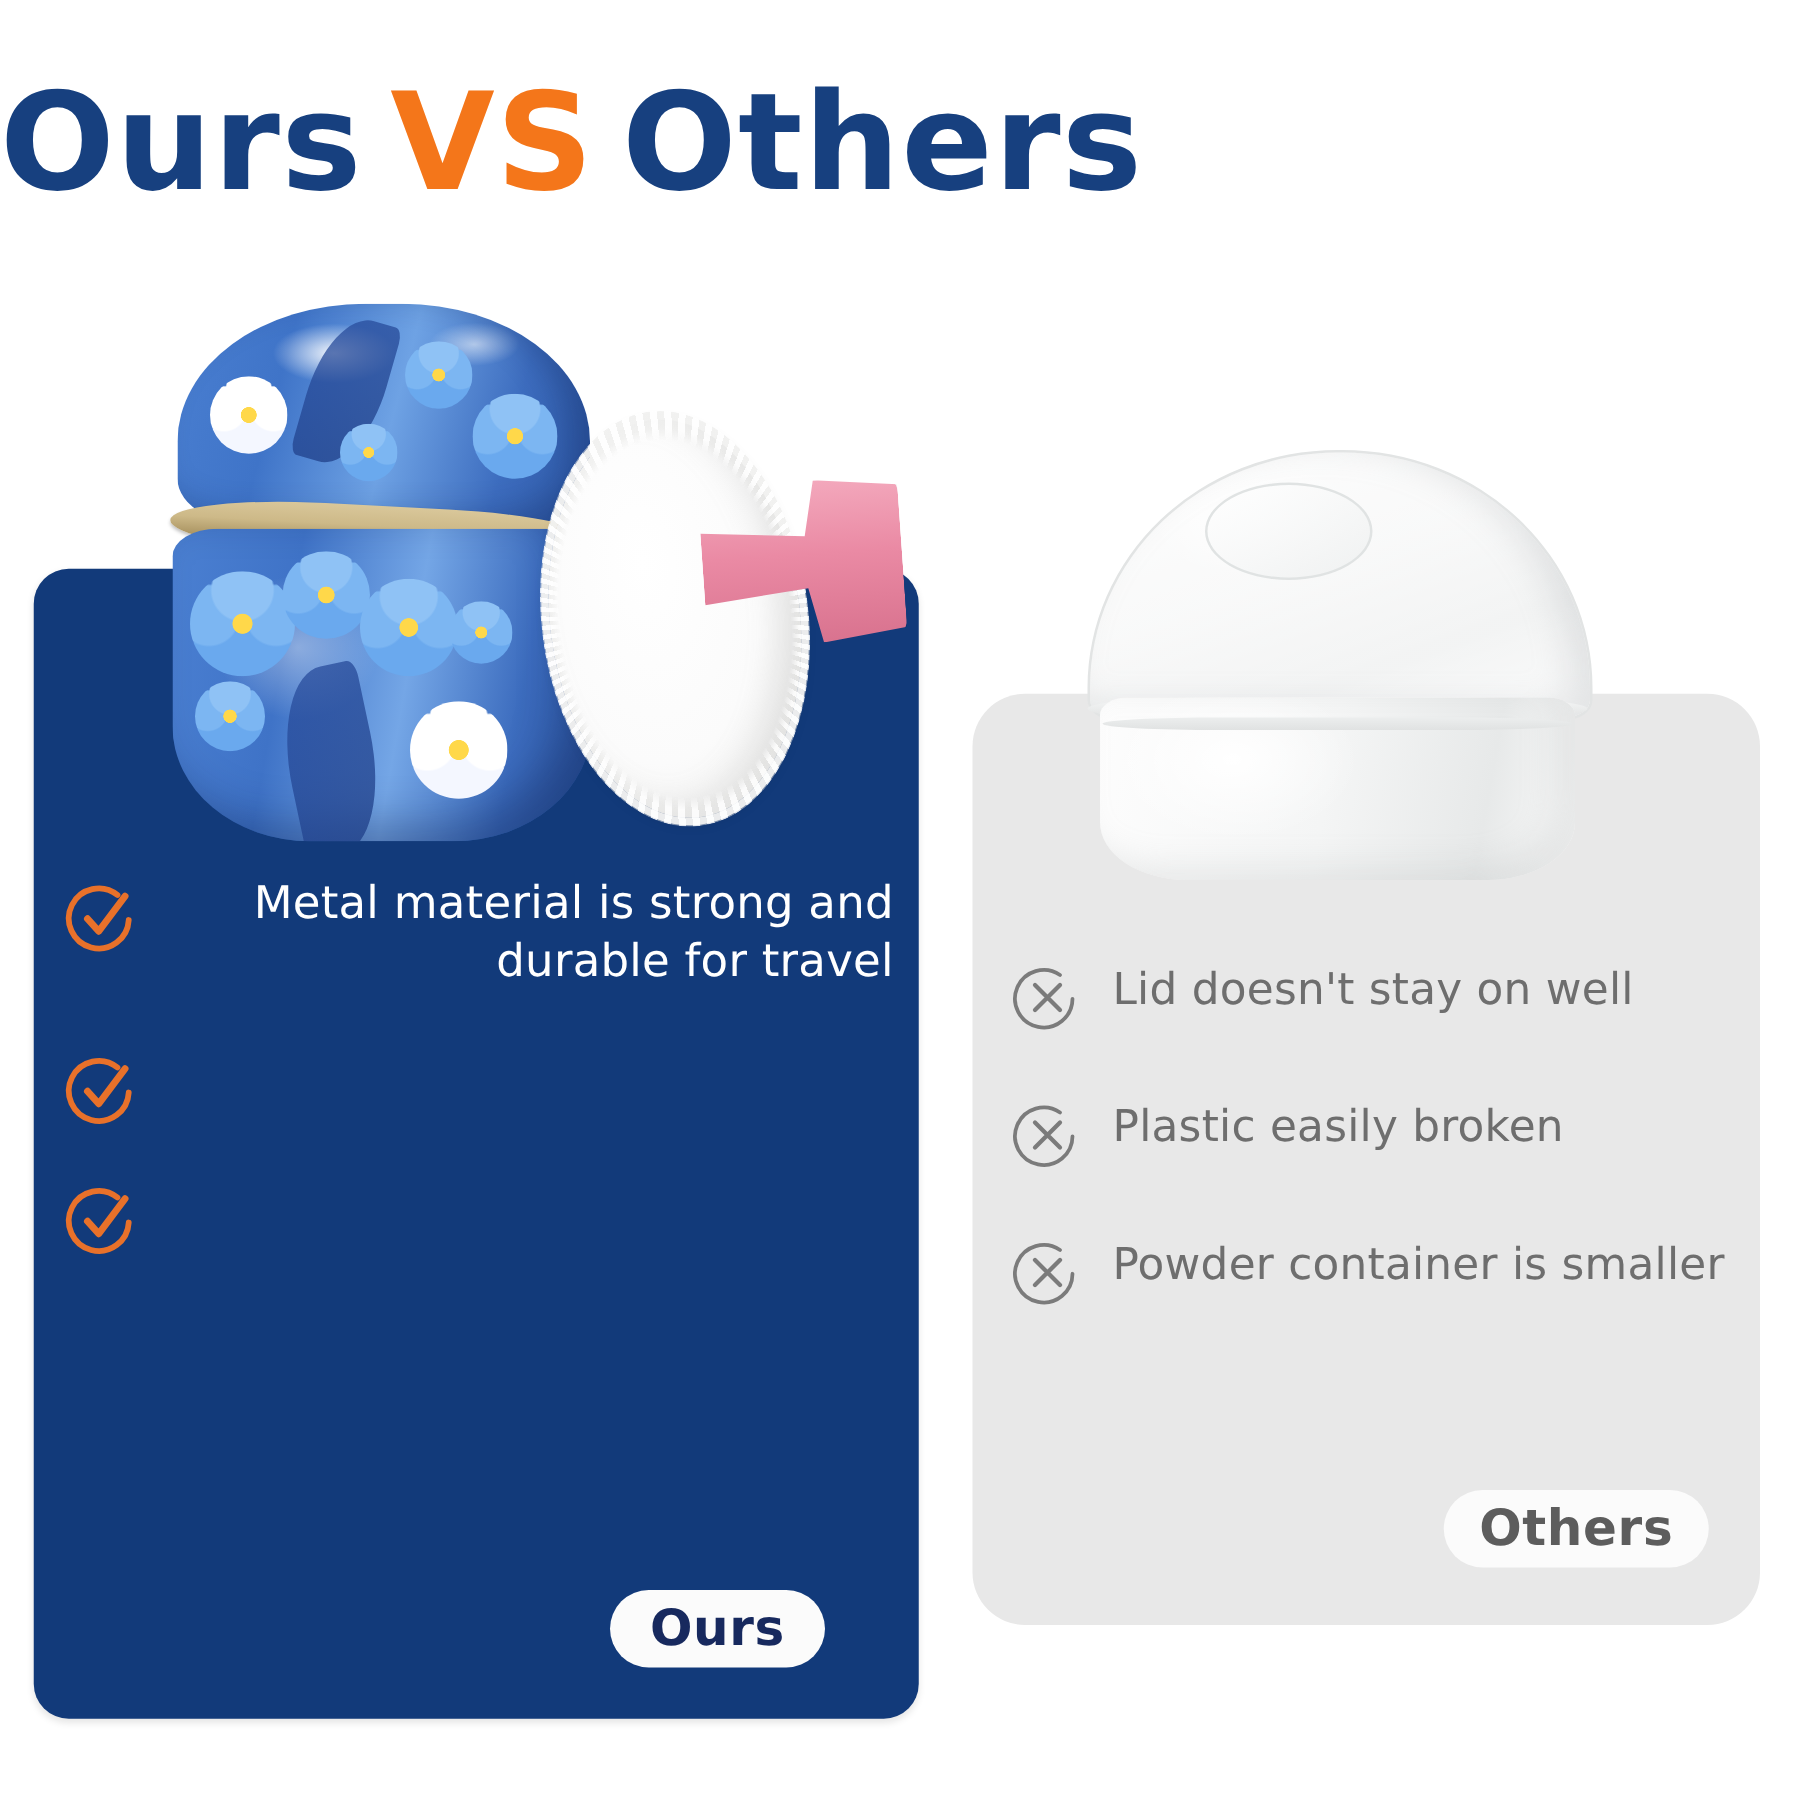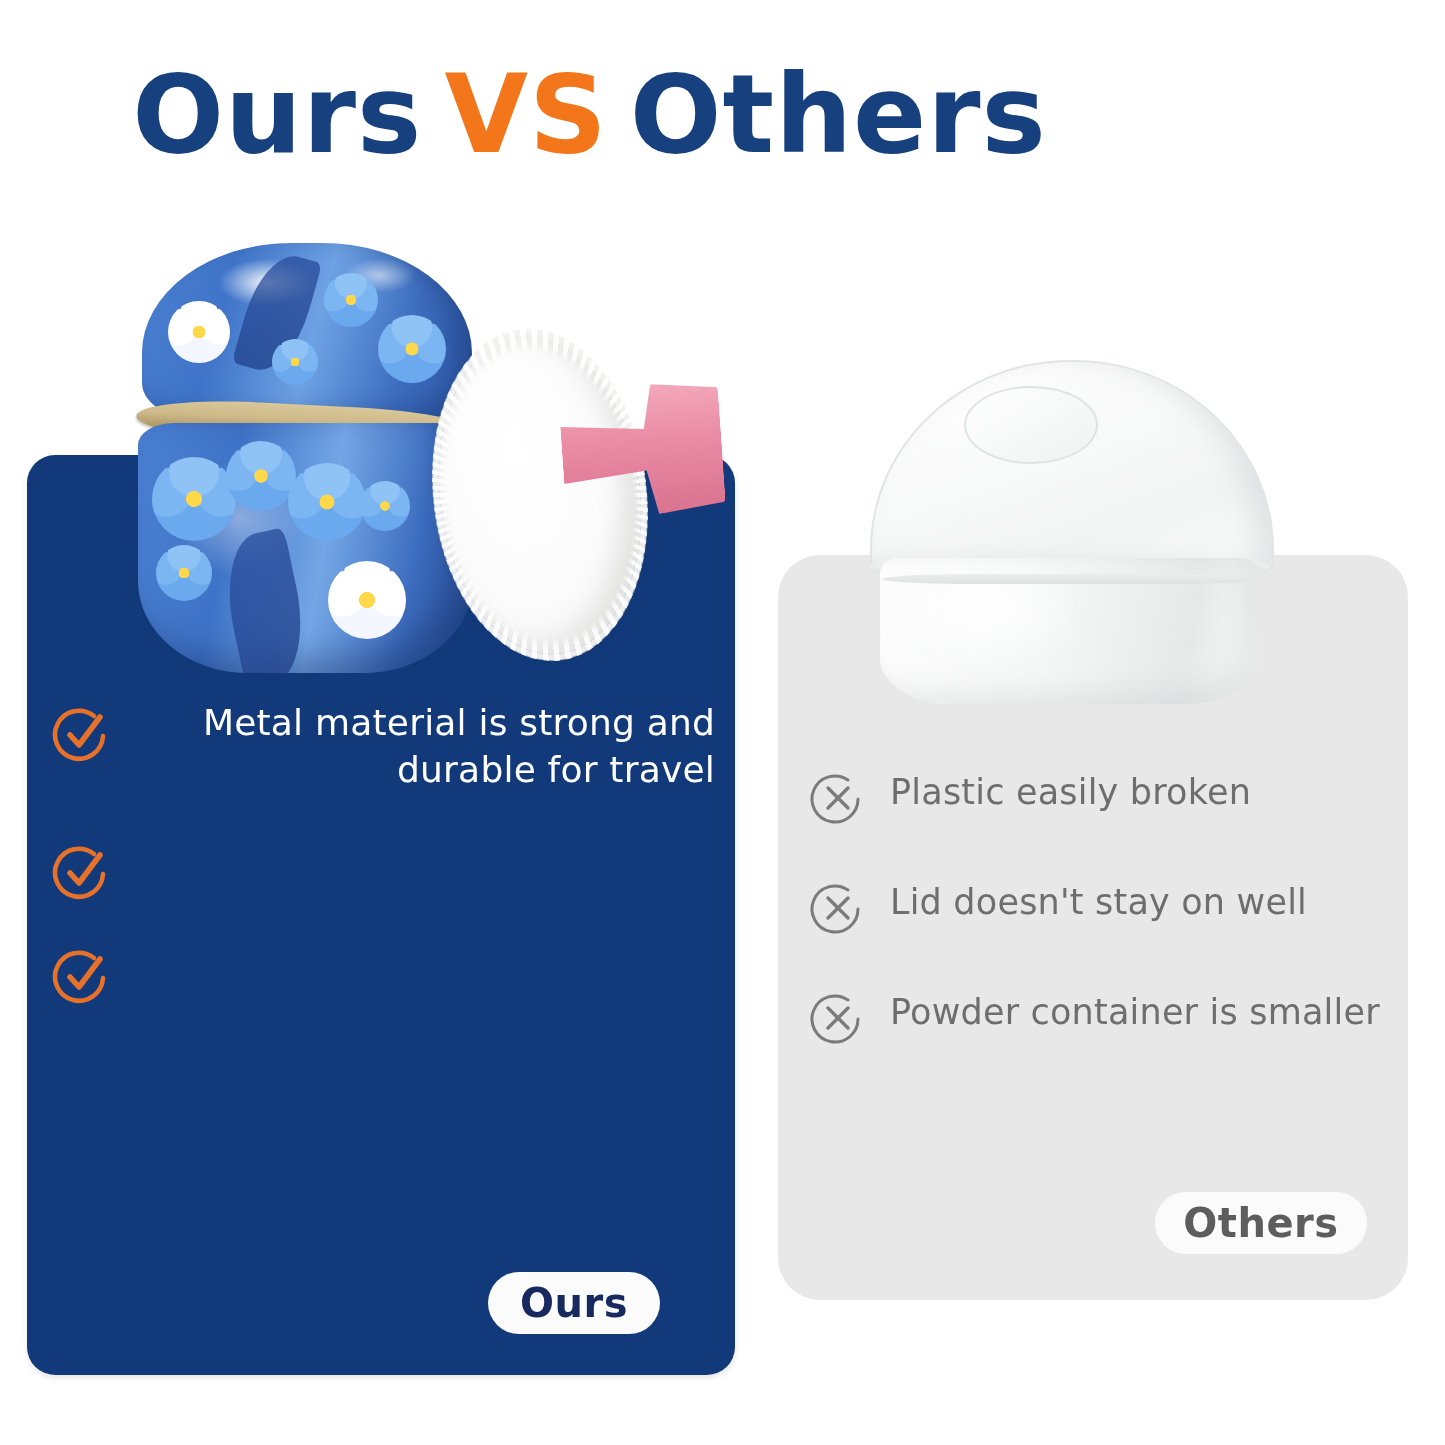--- a/index.html
+++ b/index.html
@@ -18,21 +18,20 @@
     background: #ffffff;
     overflow: hidden;
   }
 
   
   .title {
     position: absolute;
     left: 0;
     top: 58px;
     width: 1179px;
-    text-align: center;
     font-family: "DejaVu Sans", sans-serif;
     font-size: 108px;
     font-weight: bold;
     letter-spacing: 1px;
     line-height: 1.05;
     white-space: nowrap;
   }
   .title .t-ours  { color: #17407f; }
   .title .t-vs    { color: #f4761a; margin: 0 22px; }
   .title .t-other { color: #17407f; }
@@ -397,31 +396,31 @@
 
   <div class="list-others">
 
     <div class="row row-others">
       <span class="icon-x">
         <svg viewBox="0 0 52 52">
           <path d="M36 8 A23 23 0 1 0 46 27" fill="none" stroke="#7b7b7b" stroke-width="3" stroke-linecap="round"></path>
           <path d="M16 16 L36 36 M36 16 L16 36" fill="none" stroke="#7b7b7b" stroke-width="3.4" stroke-linecap="round"></path>
         </svg>
       </span>
-      <span class="row-text-others">Plastic easily broken</span>
+      <span class="row-text-others">Lid doesn't stay on well</span>
     </div>
 
     <div class="row row-others">
       <span class="icon-x">
         <svg viewBox="0 0 52 52">
           <path d="M36 8 A23 23 0 1 0 46 27" fill="none" stroke="#7b7b7b" stroke-width="3" stroke-linecap="round"></path>
           <path d="M16 16 L36 36 M36 16 L16 36" fill="none" stroke="#7b7b7b" stroke-width="3.4" stroke-linecap="round"></path>
         </svg>
       </span>
-      <span class="row-text-others">Lid doesn't stay on well</span>
+      <span class="row-text-others">Plastic easily broken</span>
     </div>
 
     <div class="row row-others">
       <span class="icon-x">
         <svg viewBox="0 0 52 52">
           <path d="M36 8 A23 23 0 1 0 46 27" fill="none" stroke="#7b7b7b" stroke-width="3" stroke-linecap="round"></path>
           <path d="M16 16 L36 36 M36 16 L16 36" fill="none" stroke="#7b7b7b" stroke-width="3.4" stroke-linecap="round"></path>
         </svg>
       </span>
       <span class="row-text-others">Powder container is smaller</span>

